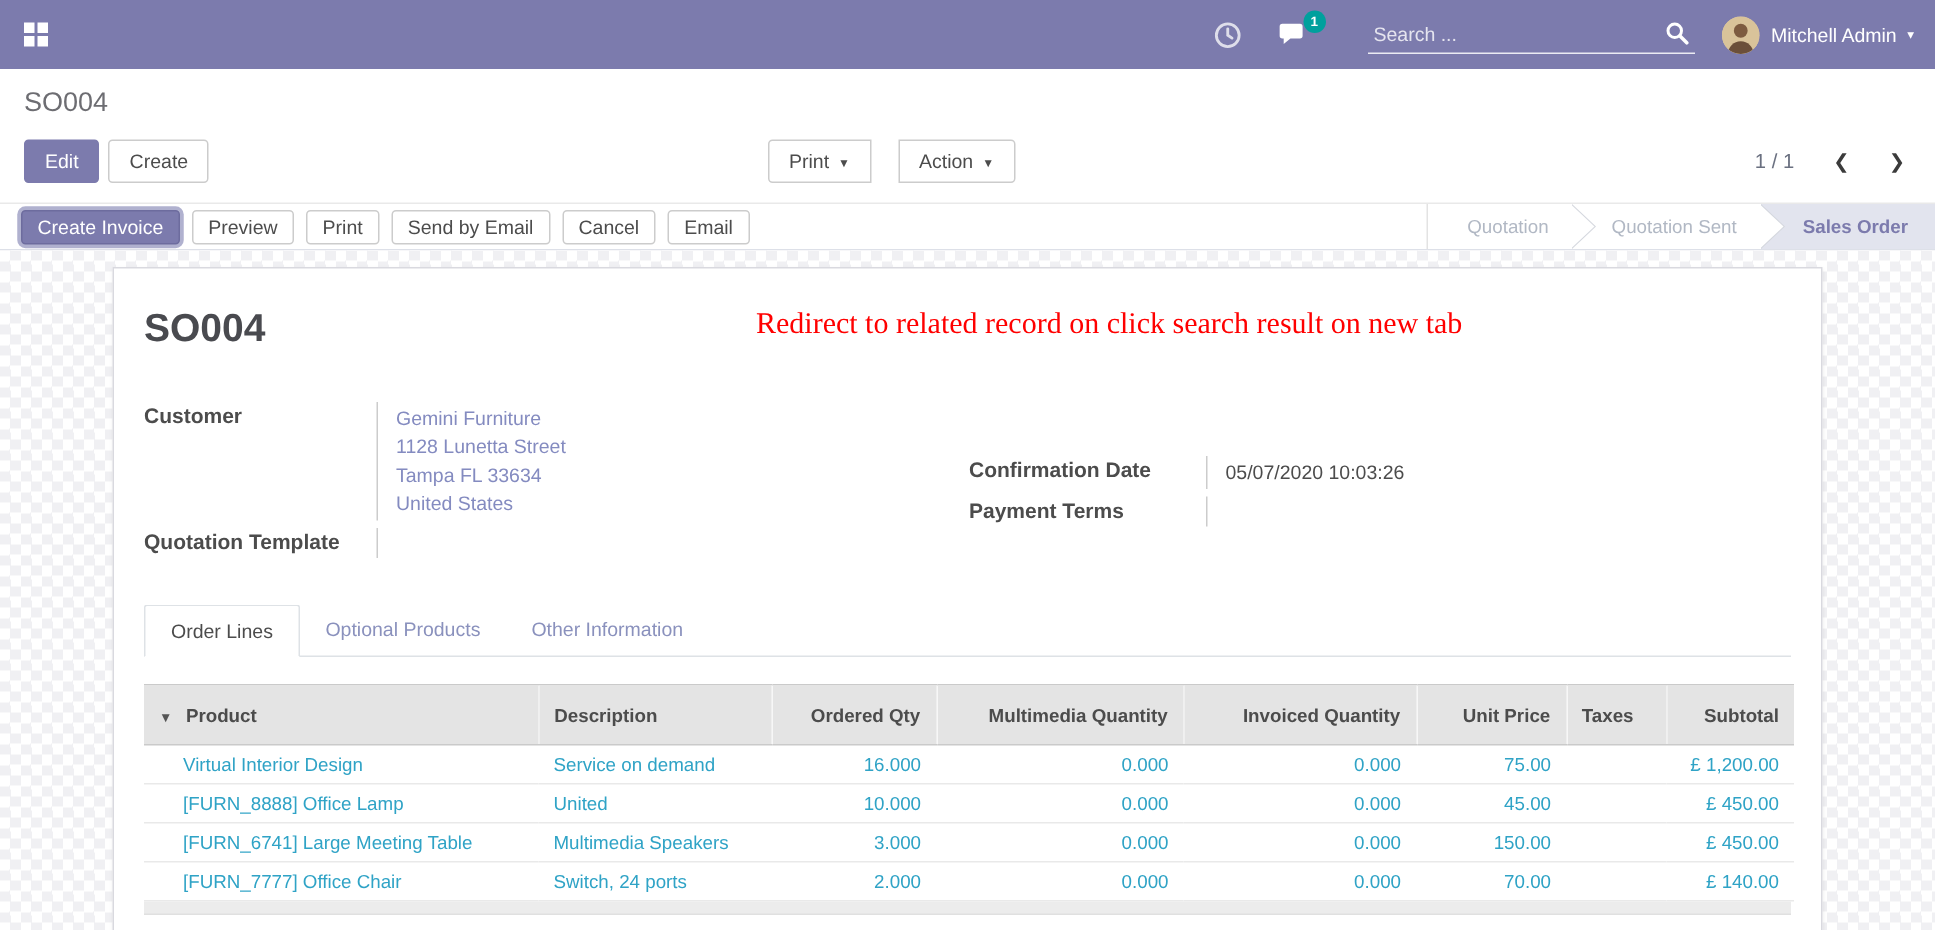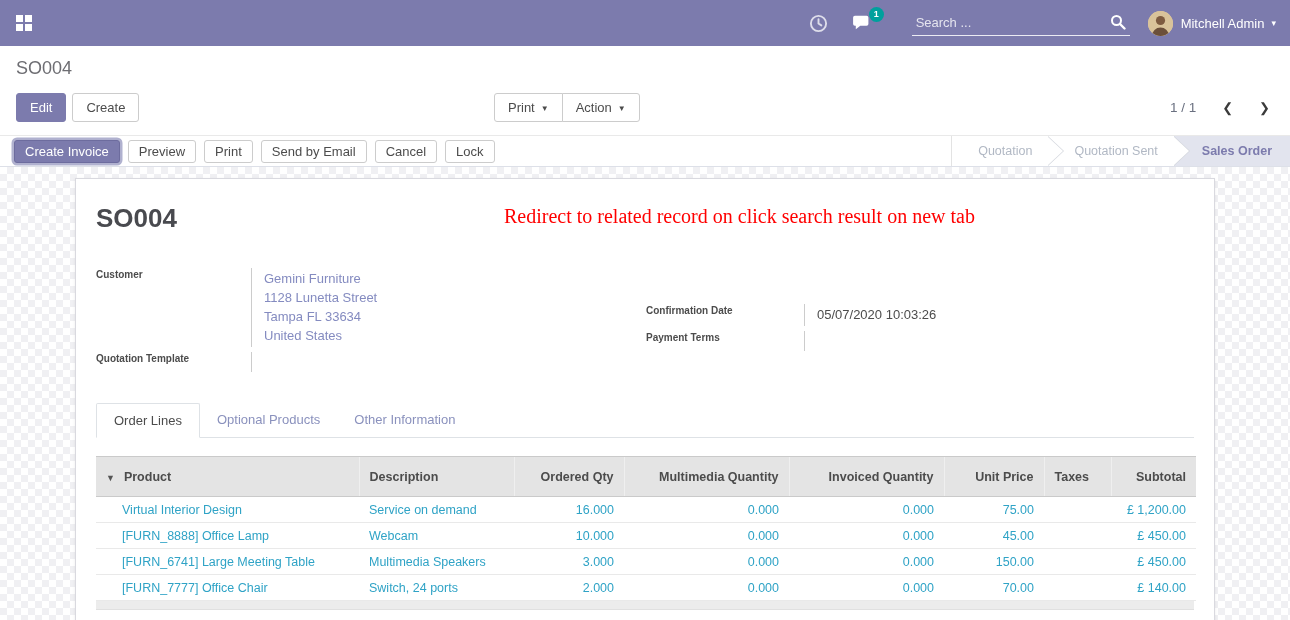--- a/index.html
+++ b/index.html
@@ -21,21 +21,21 @@
   .avatar { width:25px; height:25px; border-radius:50%; overflow:hidden; background:#e3cba4; margin-right:8px; flex:none; }
   .user-caret { margin-left:7px; font-size:9px; color:#fff; }
 
   
   .control-panel { background:#fff; padding:10px 16px 12px; }
   .breadcrumb { font-size:18px; color:#6d6d72; margin:2px 0 12px; }
   .cp-row { position:relative; display:flex; align-items:center; height:32px; }
   .btn { font-size:13px; padding:6px 13px; border-radius:3px; border:1px solid #ccc; background:#fff; color:#4c4c4c; cursor:pointer; }
   .btn.primary { background:#7c7bad; border-color:#7c7bad; color:#fff; }
   .btn + .btn { margin-left:6px; }
-  .center-group { position:absolute; left:478px; display:flex; }
+  .center-group { position:absolute; left:496px; display:flex;gap:19px; }
   .center-group .btn { border-radius:3px 0 0 3px; }
   .center-group .btn + .btn { margin-left:-1px; border-radius:0 3px 3px 0; }
   .dd-caret { display:inline-block; margin-left:6px; font-size:8px; vertical-align:middle; color:#4c4c4c; }
   .pager { position:absolute; right:0; display:flex; align-items:center; color:#5d6064; }
   .pager-value { font-size:13.5px; color:#6a7080; margin-right:22px; }
   .pager-chev { font-size:13px; color:#3b3b3b; cursor:pointer; padding:0 4px; }
   .pager-chev.prev { margin-right:18px; }
 
   
   .statusbar { height:32px; background:#fff; border-top:1px solid #e9e9e9; border-bottom:1px solid #dde0e8; display:flex; align-items:center; padding-left:14px; }
@@ -54,21 +54,21 @@
     background-image:conic-gradient(#f0f0f3 25%, #ffffff 25% 50%, #f0f0f3 50% 75%, #ffffff 75%);
     background-size:14px 14px; }
   .sheet { width:1140px; margin-left:75px; min-height:470px; background:#fff; border:1px solid #d9d9df; box-shadow:0 1px 3px rgba(0,0,0,.08); padding:24px 20px; position:relative; }
   .sheet-title { font-size:26px; font-weight:bold; color:#494a4f; margin-bottom:34px; }
   .annotation { position:absolute; left:428px; top:26px; font-family:"Liberation Serif", serif; font-size:20px; color:#ff0000; white-space:nowrap; }
 
   .fields { display:flex; }
   .fields-col.left { width:550px; }
   .fields-col.right { flex:1;margin-top:36px; }
   .field-row { display:flex; margin-bottom:5px; }
-  .field-label { width:155px; font-weight:bold; color:#4c4c4c; font-size:10px; padding-top:1px; flex:none; }
+  .field-label { width:155px; font-weight:bold; color:#4c4c4c; font-size:14px; padding-top:1px; flex:none; }
   .fields-col.right .field-label { width:158px; }
   .field-value { border-left:1px solid #ccc; padding:1px 0 2px 12px; min-height:20px; flex:1; }
   .link-purple { color:#848bc0; cursor:pointer; text-decoration:none; display:block; line-height:19px; }
   .plain-value { color:#4c4c4c; line-height:19px; }
 
   
   .tabs { margin-top:26px; border-bottom:1px solid #dee2e6; display:flex; }
   .tab { padding:9px 17px; font-size:13px; color:#8a91bd; cursor:pointer; margin-bottom:-1px; }
   .tab.active { background:#fff; border:1px solid #dee2e6; border-bottom:1px solid #fff; color:#4c4c4c; border-radius:2px 2px 0 0; }
 
@@ -151,21 +151,21 @@
     </div>
   </div>
 </div>
 
 <div class="statusbar">
   <button class="sb-btn primary">Create Invoice</button>
   <button class="sb-btn">Preview</button>
   <button class="sb-btn">Print</button>
   <button class="sb-btn">Send by Email</button>
   <button class="sb-btn">Cancel</button>
-  <button class="sb-btn">Lock</button>
+  <button class="sb-btn">Email</button>
 
   <div class="states">
     <span class="state has-arrow">Quotation</span>
     <span class="state has-arrow">Quotation Sent</span>
     <span class="state active">Sales Order</span>
   </div>
 </div>
 
 <div class="content">
   <div class="sheet">
@@ -236,21 +236,21 @@
           <td>Service on demand</td>
           <td class="num">16.000</td>
           <td class="num">0.000</td>
           <td class="num">0.000</td>
           <td class="num">75.00</td>
           <td></td>
           <td class="num">£ 1,200.00</td>
         </tr>
         <tr>
           <td class="first">[FURN_8888] Office Lamp</td>
-          <td>Webcam</td>
+          <td>United</td>
           <td class="num">10.000</td>
           <td class="num">0.000</td>
           <td class="num">0.000</td>
           <td class="num">45.00</td>
           <td></td>
           <td class="num">£ 450.00</td>
         </tr>
         <tr>
           <td class="first">[FURN_6741] Large Meeting Table</td>
           <td>Multimedia Speakers</td>

